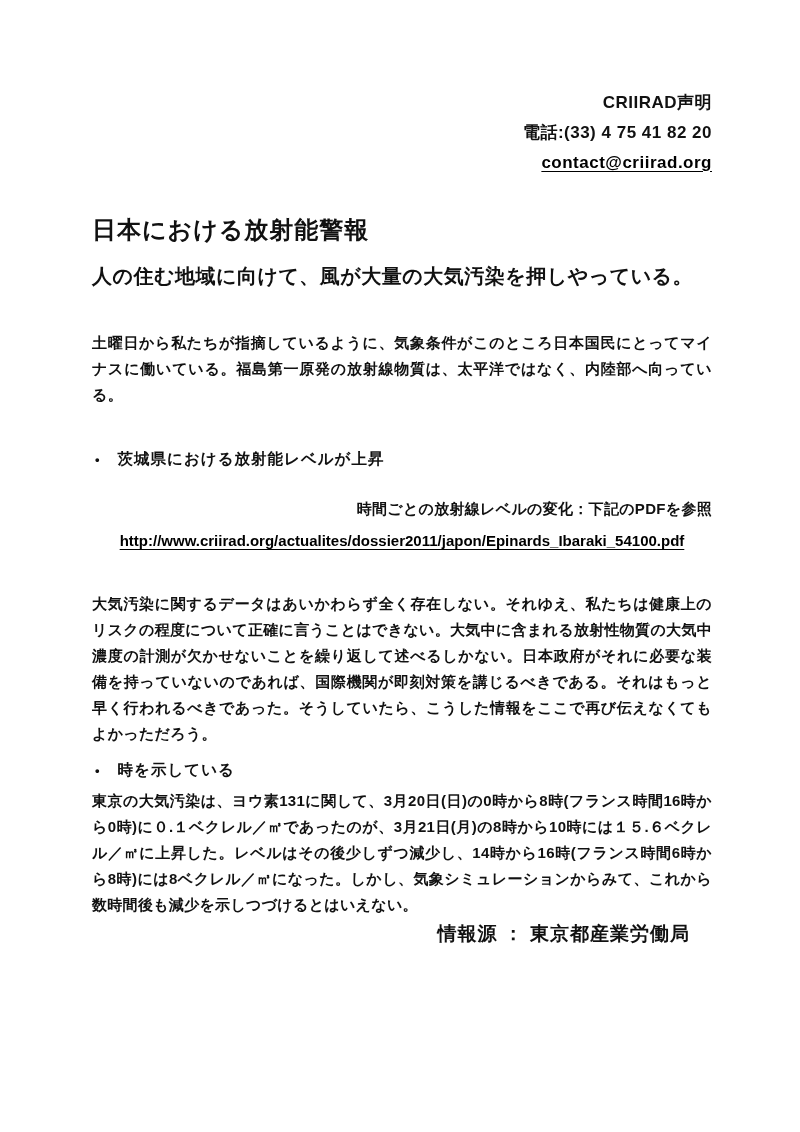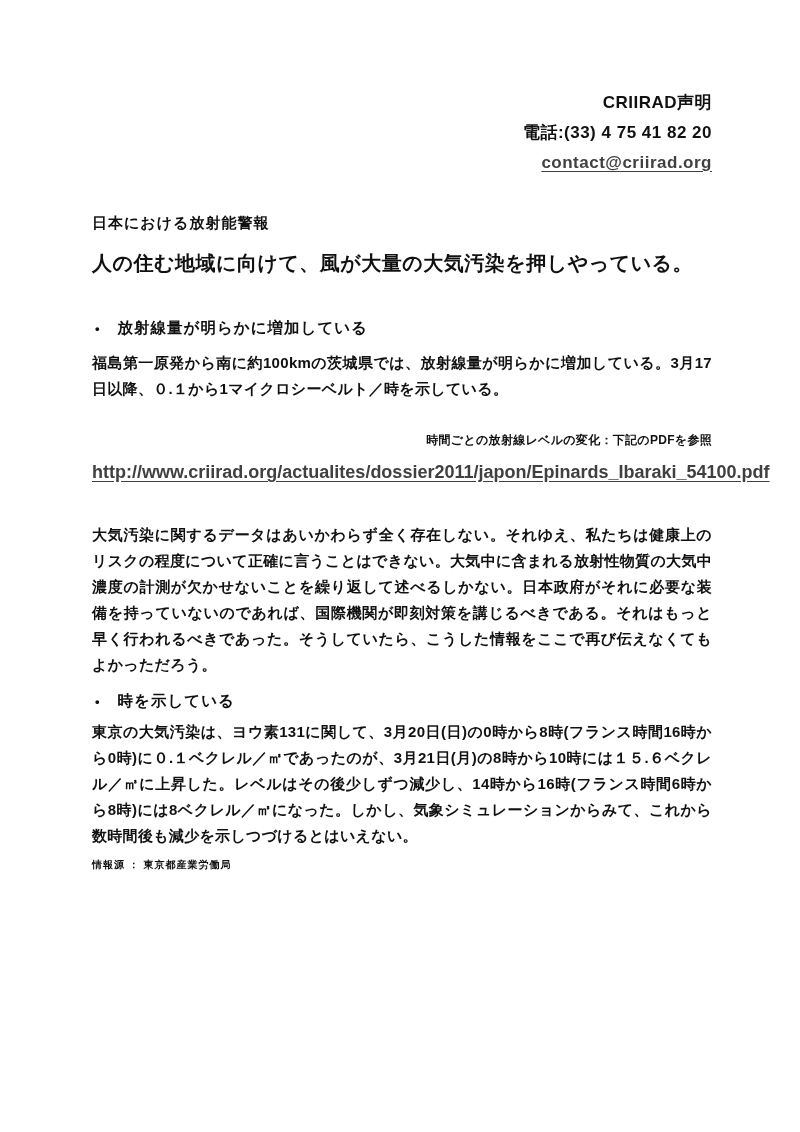--- a/index.html
+++ b/index.html
@@ -22,27 +22,27 @@
     width: 620px;
   }
   .header {
     margin-top: 88px;
     text-align: right;
     font-size: 17px;
     line-height: 30px;
     letter-spacing: 0.5px;
   }
   .header a, .pdf-link a {
-    color: #404040;
+    color: #000000;
     text-decoration: underline;
     text-underline-offset: 3px;
   }
   .doc-title {
     margin-top: 36px;
-    font-size: 15px;
+    font-size: 24px;
     letter-spacing: 1px;
   }
   .doc-subtitle {
     margin-top: 17px;
     font-size: 20px;
     letter-spacing: 0.5px;
   }
   .para {
     font-size: 15px;
     line-height: 26px;
@@ -62,38 +62,39 @@
   .section-heading .bullet {
     font-size: 13px;
     padding-right: 17px;
     padding-left: 3px;
   }
   .heading-ibaraki { margin-top: 40px; }
   .para-fukushima { margin-top: 10px; }
   .para-takahagi { margin-top: 30px; }
   .pdf-note {
     margin-top: 28px;
-    font-size: 12px;
+    font-size: 15px;
     line-height: 20px;
     text-align: right;
     letter-spacing: 0.3px;
   }
   .pdf-link {
     margin-top: 12px;
-    font-size: 18px;
+    font-size: 15px;
     line-height: 20px;
-    text-align: right;
+    text-align: center;
   }
   .para-airdata { margin-top: 40px; }
   .heading-tokyo { margin-top: 12px; }
   .para-tokyo { margin-top: 6px; }
   .source-line {
     margin-top: 6px;
-    font-size: 10px;
+    font-size: 19px;
     line-height: 20px;
+    text-align: right;
     padding-right: 22px;
     letter-spacing: 1px;
   }
 </style>
 </head>
 <body>
 
 <div class="page">
   <div class="content">
 
@@ -102,27 +103,27 @@
       <div>電話:(33) 4 75 41 82 20</div>
       <div>
         <a href="#">contact@criirad.org</a>
       </div>
     </div>
 
     <div class="doc-title">日本における放射能警報</div>
 
     <div class="doc-subtitle">人の住む地域に向けて、風が大量の大気汚染を押しやっている。</div>
 
+    <div class="para intro">土曜日から私たちが指摘しているように、気象条件がこのところ日本国民にとってマイナスに働いている。福島第一原発の放射線物質は、太平洋ではなく、内陸部へ向っている。</div>
 
     <div class="section-heading heading-ibaraki">
       <span class="bullet">•</span>
-      <span>放射線量が明らかに増加している</span>
+      <span>茨城県における放射能レベルが上昇</span>
     </div>
 
-    <div class="para para-fukushima">福島第一原発から南に約100kmの茨城県では、放射線量が明らかに増加している。3月17日以降、０.１から1マイクロシーベルト／時を示している。</div>
 
 
     <div class="pdf-note">時間ごとの放射線レベルの変化：下記のPDFを参照</div>
 
     <div class="pdf-link">
       <a href="#">http://www.criirad.org/actualites/dossier2011/japon/Epinards_Ibaraki_54100.pdf</a>
     </div>
 
     <div class="para para-airdata">大気汚染に関するデータはあいかわらず全く存在しない。それゆえ、私たちは健康上のリスクの程度について正確に言うことはできない。大気中に含まれる放射性物質の大気中濃度の計測が欠かせないことを繰り返して述べるしかない。日本政府がそれに必要な装備を持っていないのであれば、国際機関が即刻対策を講じるべきである。それはもっと早く行われるべきであった。そうしていたら、こうした情報をここで再び伝えなくてもよかっただろう。</div>
 

